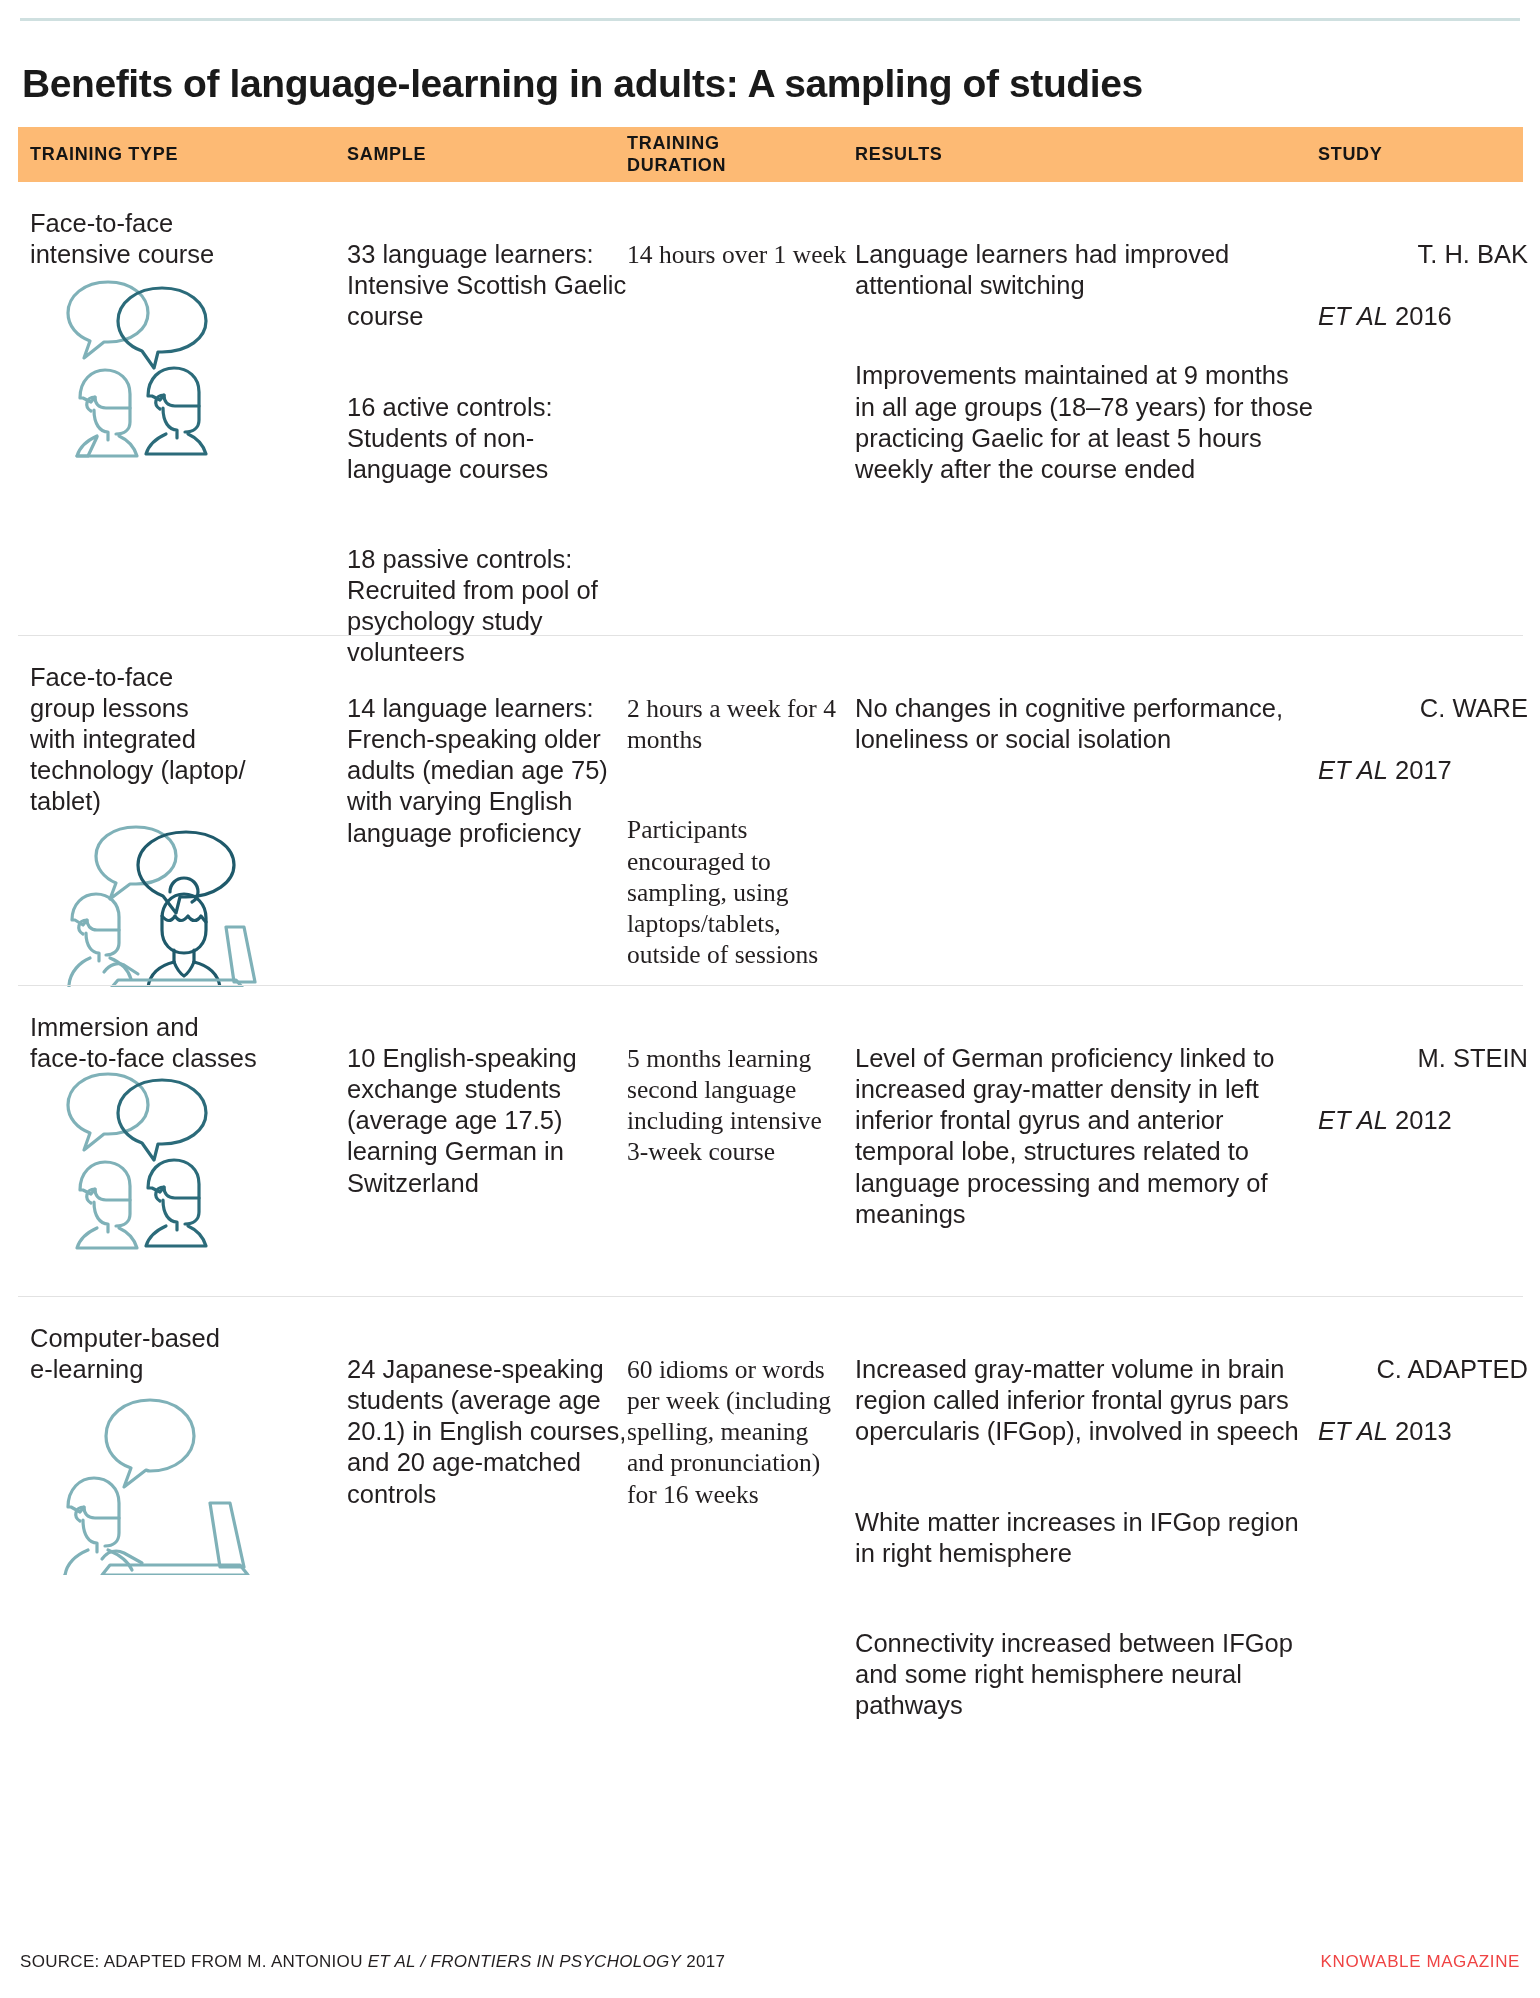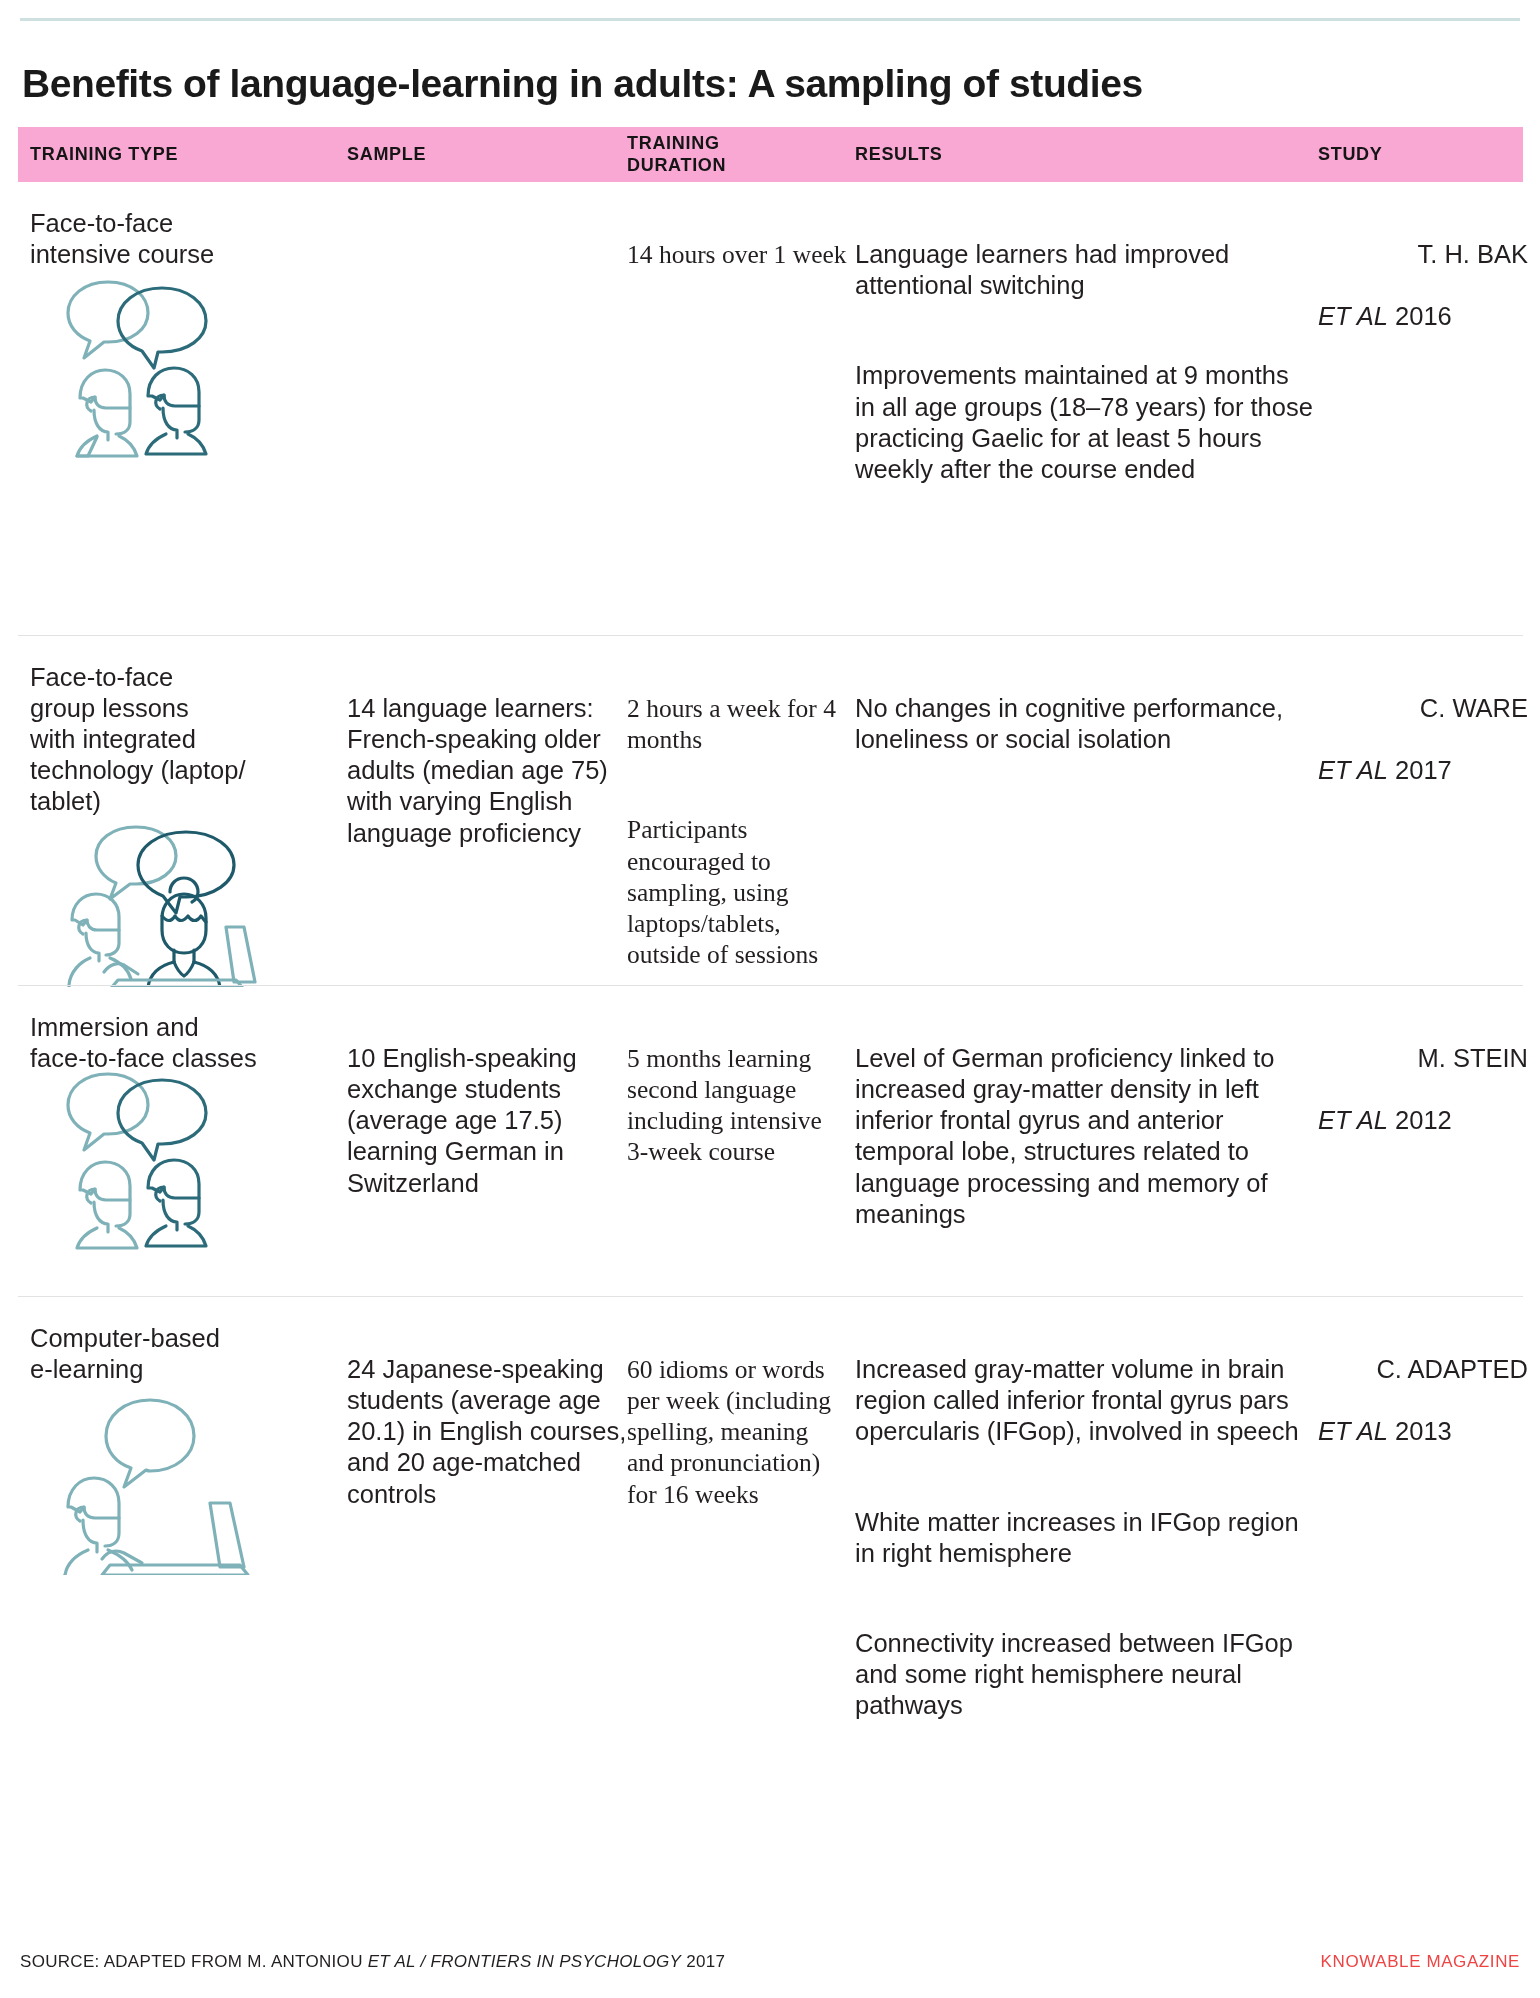--- a/index.html
+++ b/index.html
@@ -43,21 +43,21 @@
     line-height: 1.15;
   }
   
   .table {
     position: absolute;
     left: 18px;
     top: 127px;
     width: 1505px;
   }
   .thead {
-    background: #f9a8d4;
+    background: #fdba74;
     height: 55px;
     position: relative;
   }
   .th {
     position: absolute;
     font-size: 18px;
     font-weight: bold;
     letter-spacing: 0.7px;
     color: #151515;
     line-height: 1.22;
@@ -170,20 +170,25 @@
 
             <path stroke="#2b6b7a" d="M90 122 C90 104 102 94 116 94 C130 94 141 103 141 118 L141 132 L117 132 C109 132 106 127 106 121 L102 126 L94 122 Z"></path>
             <path stroke="#2b6b7a" d="M106 121 C97 121 95 131 102 135"></path>
             <path stroke="#2b6b7a" d="M105 134 C105 148 111 156 119 156 L119 164"></path>
             <path stroke="#2b6b7a" d="M141 132 L141 146 C141 154 135 158 127 158"></path>
             <path stroke="#2b6b7a" d="M108 160 C99 164 91 170 88 180 L148 180 C145 170 139 164 130 160"></path>
           </g>
         </svg>
       </div>
 
+      <div class="cell c-sample">
+        <div class="para">33 language learners: Intensive Scottish Gaelic course</div>
+        <div class="para">16 active controls: Students of non-language courses</div>
+        <div class="para">18 passive controls: Recruited from pool of psychology study volunteers</div>
+      </div>
 
       <div class="cell c-duration">
         <div class="para">14 hours over 1 week</div>
       </div>
 
       <div class="cell c-results">
         <div class="para">Language learners had improved attentional switching</div>
         <div class="para">Improvements maintained at 9 months in all age groups (18–78 years) for those practicing Gaelic for at least 5 hours weekly after the course ended</div>
       </div>
 

